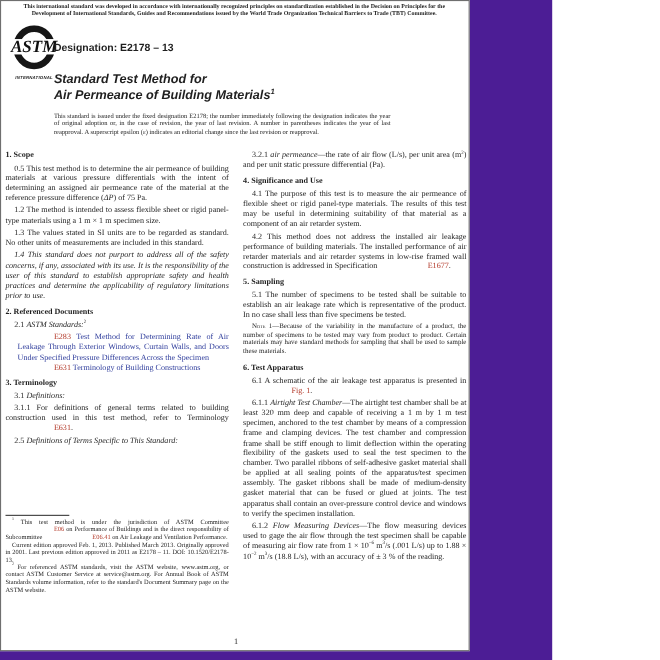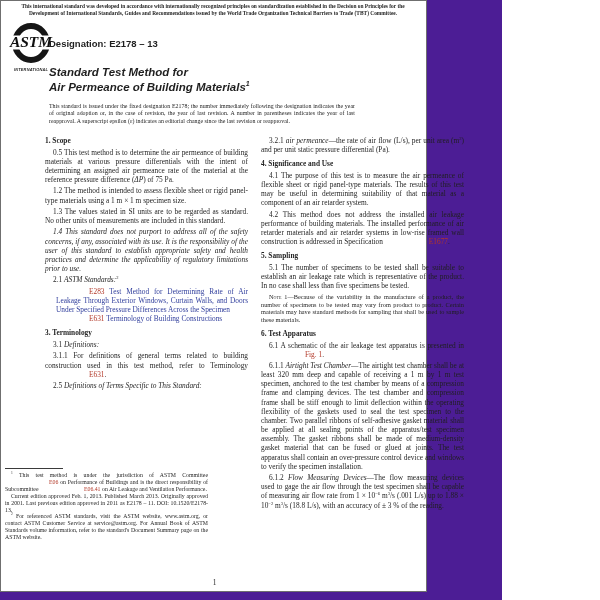--- a/index.html
+++ b/index.html
@@ -12,21 +12,21 @@
   .logo{position:absolute;top:22px;left:6px;width:48px;text-align:center;}
   .logo-sub{font-size:3.9px;font-weight:bold;font-style:italic;
             font-family:"Liberation Sans",sans-serif;margin-top:-2px;letter-spacing:.2px;}
   .designation{position:absolute;top:37px;left:48px;font-family:"Liberation Sans",sans-serif;
                font-weight:bold;font-size:9.5px;}
   .title{position:absolute;top:64px;left:48px;font-family:"Liberation Sans",sans-serif;
          font-weight:bold;font-size:11.5px;line-height:14.5px;font-style:italic;}
   .tsup{font-size:7px;vertical-align:super;line-height:0;}
   .issuance{position:absolute;top:102px;left:48px;width:306px;font-size:5.9px;line-height:7.4px;
             text-align:justify;}
-  .columns{position:absolute;top:135px;left:4px;width:419px;display:flex;gap:13px;margin-left:40px;}
+  .columns{position:absolute;top:135px;left:4px;width:419px;display:flex;gap:13px;}
   .col{flex:1 1 0;min-width:0;font-size:7.35px;line-height:9.15px;}
   .col > :first-child{margin-top:0;}
   .blk-h{font-weight:bold;margin:5px 0 2.5px;}
   .blk-p{text-indent:8px;text-align:justify;margin:0 0 2.2px;}
   .blk-ref{padding-left:11px;text-indent:-11px;text-align:justify;margin:0;}
   .blk-note{font-size:6.3px;line-height:7.7px;text-indent:8px;text-align:justify;margin:2.5px 0 2.5px;}
   .footnotes{position:absolute;top:467px;left:4px;width:203px;}
   .blk-fn{font-size:5.8px;line-height:6.9px;text-indent:6px;text-align:justify;margin:0;}
   .blk-fnsep{width:58px;border-top:1px solid #3a3a3a;height:0;margin:0 0 3px;}
   .pagenum{position:absolute;top:577px;left:0;width:427px;text-align:center;font-size:7.5px;}
@@ -64,20 +64,21 @@
 
     <div class="issuance">This standard is issued under the fixed designation E2178; the number immediately following the designation indicates the year of original adoption or, in the case of revision, the year of last revision. A number in parentheses indicates the year of last reapproval. A superscript epsilon (ε) indicates an editorial change since the last revision or reapproval.</div>
 
     <div class="columns">
       <div class="col">
           <div class="blk-h"><span class="sg-b">1. Scope</span></div>
           <div class="blk-p"><span>0.5 This test method is to determine the air permeance of building materials at various pressure differentials with the intent of determining an assigned air permeance rate of the material at the reference pressure difference (</span><span class="sg-i">ΔP</span><span>) of 75 Pa.</span></div>
           <div class="blk-p"><span>1.2 The method is intended to assess flexible sheet or rigid panel-type materials using a 1 m × 1 m specimen size.</span></div>
           <div class="blk-p"><span>1.3 The values stated in SI units are to be regarded as standard. No other units of measurements are included in this standard.</span></div>
           <div class="blk-p"><span class="sg-i">1.4 This standard does not purport to address all of the safety concerns, if any, associated with its use. It is the responsibility of the user of this standard to establish appropriate safety and health practices and determine the applicability of regulatory limitations prior to use.</span></div>
+          <div class="blk-h"><span class="sg-b">2. Referenced Documents</span></div>
           <div class="blk-p"><span>2.1 </span><span class="sg-i">ASTM Standards:</span><span class="sg-sup">2</span></div>
           <div class="blk-ref"><span class="sg-red">E283</span><span class="sg-blue"> Test Method for Determining Rate of Air Leakage Through Exterior Windows, Curtain Walls, and Doors Under Specified Pressure Differences Across the Specimen</span></div>
           <div class="blk-ref"><span class="sg-red">E631</span><span class="sg-blue"> Terminology of Building Constructions</span></div>
           <div class="blk-h"><span class="sg-b">3. Terminology</span></div>
           <div class="blk-p"><span>3.1 </span><span class="sg-i">Definitions:</span></div>
           <div class="blk-p"><span>3.1.1 For definitions of general terms related to building construction used in this test method, refer to Terminology </span><span class="sg-red">E631</span><span>.</span></div>
           <div class="blk-p"><span>2.5 </span><span class="sg-i">Definitions of Terms Specific to This Standard:</span></div>
         </div>
       <div class="col">
           <div class="blk-p"><span>3.2.1 </span><span class="sg-i">air permeance</span><span>—the rate of air flow (L/s), per unit area (m</span><span class="sg-sup">2</span><span>) and per unit static pressure differential (Pa).</span></div>

